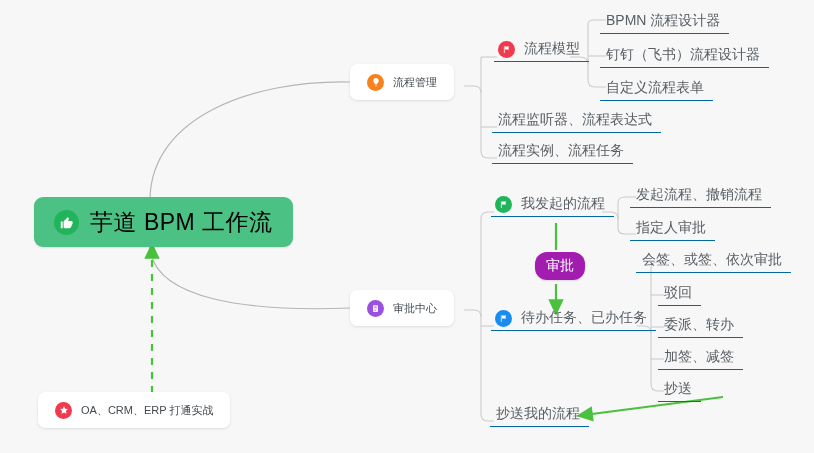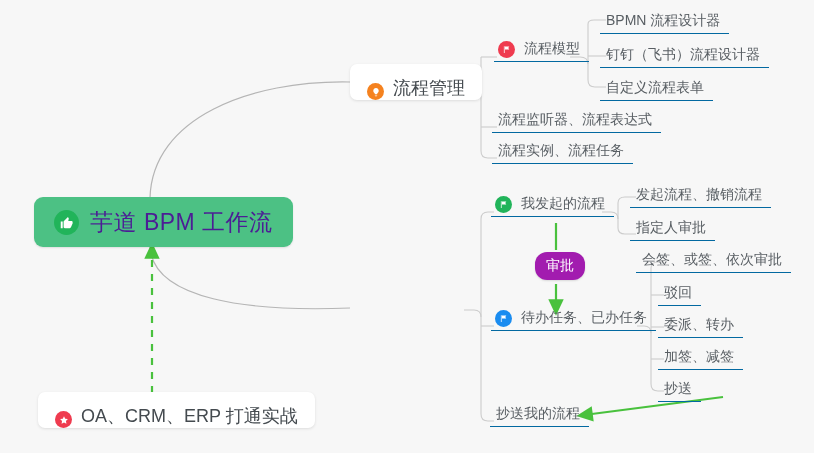--- a/index.html
+++ b/index.html
@@ -33,36 +33,35 @@
     white-space: nowrap;
     display: flex;
     align-items: center;
   }
   
   .root {
     background: #4cc184;
     border-radius: 9px;
     padding: 0 20px;
     height: 50px;
-    color: #4c1d95;
+    color: #000000;
     font-size: 23px;
     letter-spacing: 0.5px;
     box-shadow: 0 1px 2px rgba(0,0,0,0.10);
   }
   .root .label { margin-left: 11px; }
   
   .card {
     background: #ffffff;
     border-radius: 7px;
     padding: 0 17px;
     height: 36px;
     color: #444a4f;
-    font-size: 18px;
+    font-size: 11px;
     box-shadow: 0 1px 3px rgba(0,0,0,0.11);
-    align-items: flex-end;
   }
   .card .label { margin-left: 9px; }
   
   .leaf {
     color: #585e63;
     font-size: 14px;
     height: 28px;
     padding: 0 9px 0 6px;
     border-bottom: 1px solid #0369a1;
     align-items: flex-end;
@@ -178,20 +177,28 @@
     <span class="label">自定义流程表单</span>
   </div>
 
   <div class="node leaf" style="left:492px; top:105px;">
     <span class="label">流程监听器、流程表达式</span>
   </div>
   <div class="node leaf" style="left:492px; top:136px;">
     <span class="label">流程实例、流程任务</span>
   </div>
 
+  <div class="node card" style="left:350px; top:290px;">
+    <span class="ic ic-sm" style="background:#9b51e0;">
+      <svg width="9" height="9" viewBox="0 0 24 24" fill="#ffffff">
+        <path d="M7 3h10c.8 0 1.4.6 1.4 1.4v15.2c0 .8-.6 1.4-1.4 1.4H7c-.8 0-1.4-.6-1.4-1.4V4.4C5.6 3.6 6.2 3 7 3zm1.6 3.4v3.2h6.8V6.4zm0 6.2v1.6h6.8v-1.6zm0 3.4v1.6h4.6V16z"></path>
+      </svg>
+    </span>
+    <span class="label">审批中心</span>
+  </div>
 
   <div class="node leaf" style="left:630px; top:180px;">
     <span class="label">发起流程、撤销流程</span>
   </div>
 
   <div class="node leaf with-icon" style="left:491px; top:189px;">
     <span class="ic ic-sm" style="background:#21b45a;">
       <svg width="9" height="9" viewBox="0 0 24 24" fill="#ffffff">
         <path d="M5 3h2v18H5zm3 1.2h11.5l-2.8 4 2.8 4H8z"></path>
       </svg>

